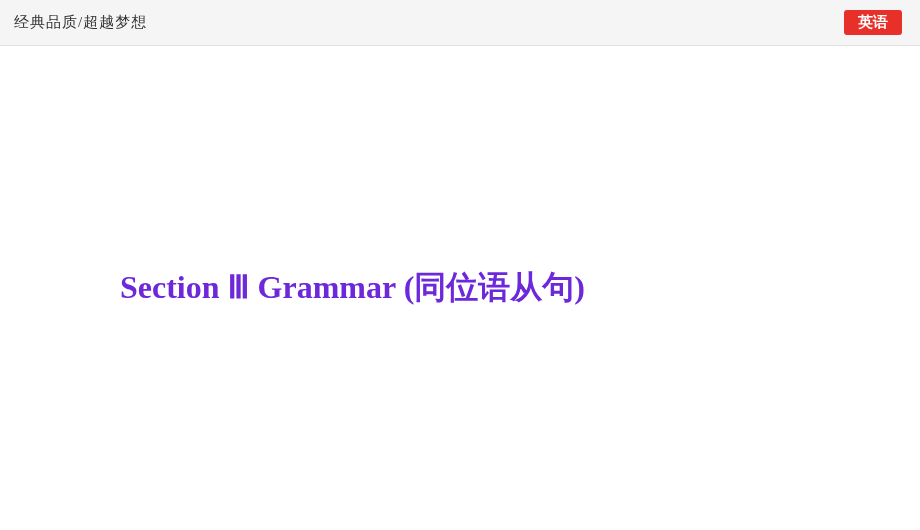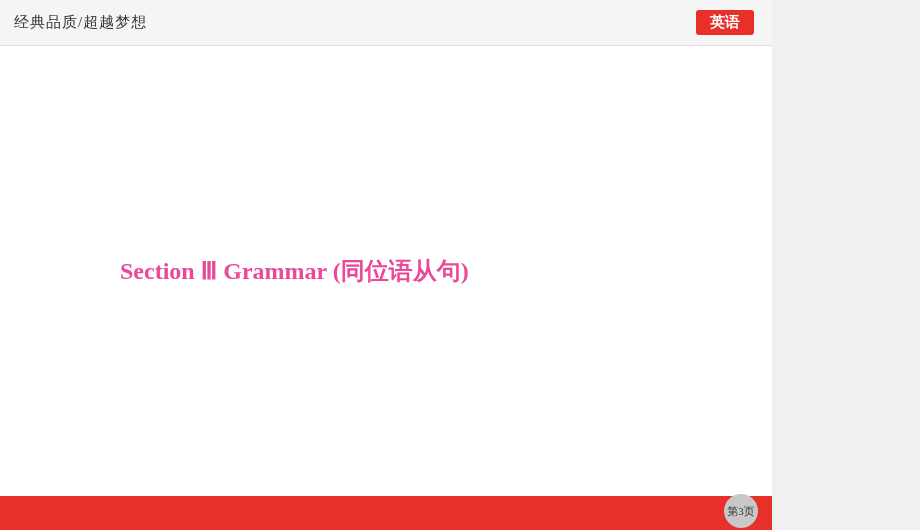--- a/index.html
+++ b/index.html
@@ -10,21 +10,21 @@
 
     body {
       width: 920px;
       height: 530px;
       overflow: hidden;
       font-family: "SimSun", "宋体", serif;
       background: #f0f0f0;
     }
 
     .slide-container {
-      width: 772px;
+      width: 920px;
       height: 530px;
       background: #ffffff;
       position: relative;
       display: flex;
       flex-direction: column;
     }
 
     
     .header-bar {
       width: 100%;
@@ -78,23 +78,23 @@
     .main-content {
       flex: 1;
       background: #ffffff;
       display: flex;
       align-items: center;
       justify-content: flex-start;
       padding-left: 120px;
     }
 
     .section-title {
-      font-size: 24px;
+      font-size: 32px;
       font-weight: bold;
-      color: #ec4899;
+      color: #6d28d9;
       font-family: "Times New Roman", "SimSun", serif;
       white-space: nowrap;
     }
 
     
     .bottom-bar {
       width: 100%;
       height: 34px;
       background: linear-gradient(to right, #e8302a 0%, #e8302a 100%);
       position: relative;
@@ -129,17 +129,14 @@
 
     <div class="header-right-group">
       <span class="subject-badge">英语</span>
     </div>
   </div>
 
   <div class="main-content">
     <span class="section-title">Section Ⅲ    Grammar (同位语从句)</span>
   </div>
 
-  <div class="bottom-bar">
-    <div class="page-badge">第3页</div>
-  </div>
 
 </div>
 
 </body></html>

